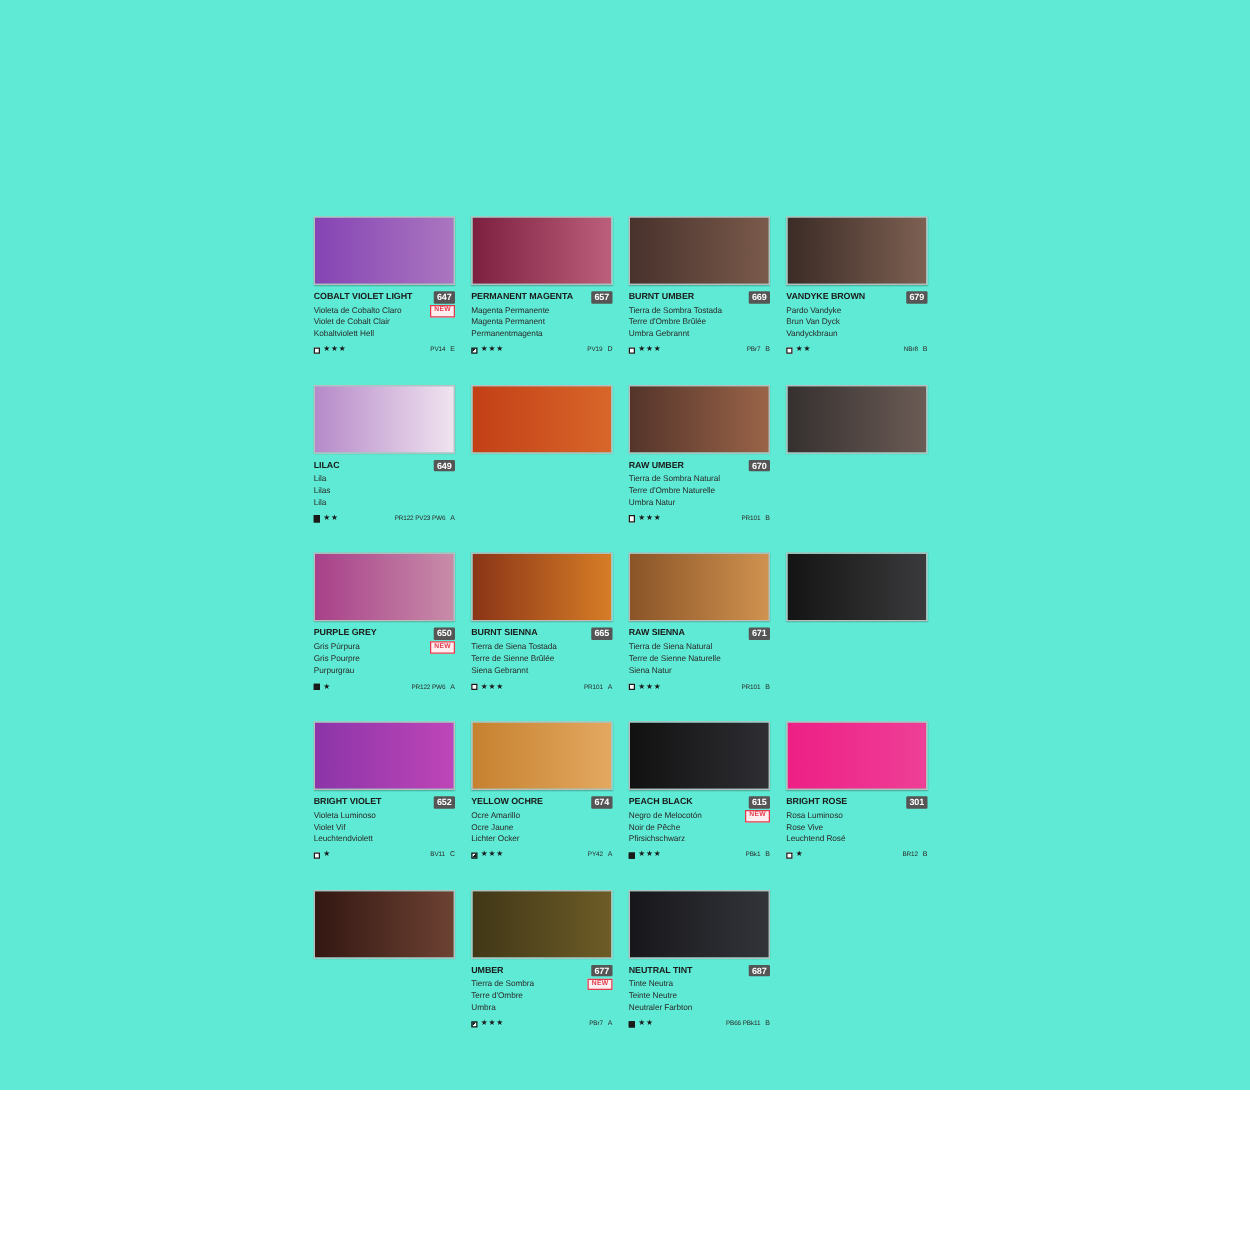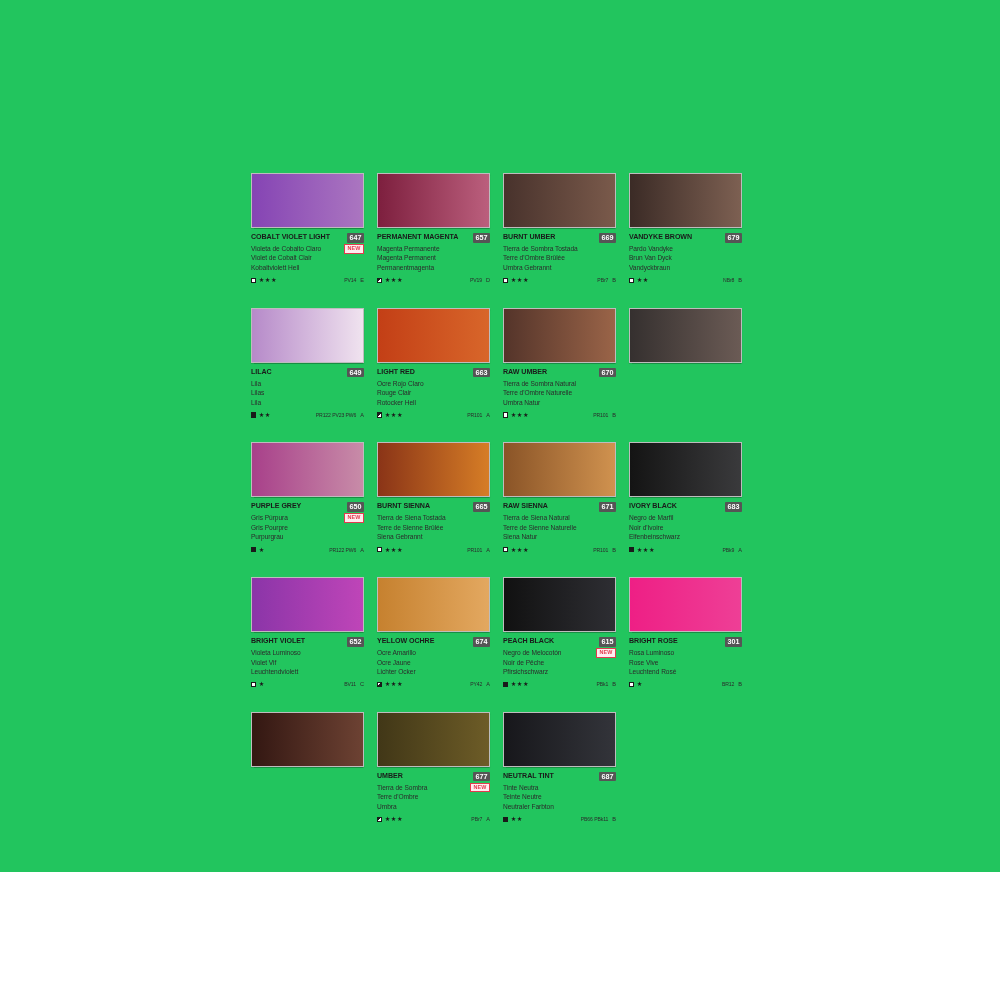--- a/index.html
+++ b/index.html
@@ -5,21 +5,21 @@
   * { margin:0; padding:0; box-sizing:border-box; }
   html, body {
     width:1000px; height:1000px;
     background:#ffffff;
     font-family:"Liberation Sans", sans-serif;
     overflow:hidden;
   }
   #chart-sheet {
     position:relative;
     width:1000px; height:872px;
-    background:#22c55e;
+    background:#5eead4;
   }
   #swatch-grid {
     position:absolute;
     left:251px;
     top:173px;
     width:500px;
     display:grid;
     grid-template-columns:repeat(4, 126px);
     column-gap:0px;
     row-gap:23px;
@@ -257,41 +257,20 @@
             </div>
             <div class="meta-right">
               <span class="pigment">PR122 PV23 PW6</span>
               <span class="series">A</span>
             </div>
           </div>
         </div>
       </div>
       <div class="swatch-card">
         <div class="swatch-chip" style="background: linear-gradient(to right, rgb(195, 63, 22) 0%, rgb(216, 102, 42) 100%);"></div>
-        <div class="card-body">
-          <div class="title-row">
-            <div class="color-name">LIGHT RED</div>
-            <div class="code-badge">663</div>
-          </div>
-          <div class="name-block">
-            <div class="alt-name">Ocre Rojo Claro</div>
-            <div class="alt-name">Rouge Clair</div>
-            <div class="alt-name">Rotocker Hell</div>
-          </div>
-          <div class="meta-row">
-            <div class="meta-left">
-              <span class="trans-icon semi"></span>
-              <span class="stars">★★★</span>
-            </div>
-            <div class="meta-right">
-              <span class="pigment">PR101</span>
-              <span class="series">A</span>
-            </div>
-          </div>
-        </div>
       </div>
       <div class="swatch-card">
         <div class="swatch-chip" style="background: linear-gradient(to right, rgb(84, 52, 42) 0%, rgb(154, 100, 72) 100%);"></div>
         <div class="card-body">
           <div class="title-row">
             <div class="color-name">RAW UMBER</div>
             <div class="code-badge">670</div>
           </div>
           <div class="name-block">
             <div class="alt-name">Tierra de Sombra Natural</div>
@@ -381,41 +360,20 @@
             </div>
             <div class="meta-right">
               <span class="pigment">PR101</span>
               <span class="series">B</span>
             </div>
           </div>
         </div>
       </div>
       <div class="swatch-card">
         <div class="swatch-chip" style="background: linear-gradient(to right, rgb(20, 20, 20) 0%, rgb(58, 58, 60) 100%);"></div>
-        <div class="card-body">
-          <div class="title-row">
-            <div class="color-name">IVORY BLACK</div>
-            <div class="code-badge">683</div>
-          </div>
-          <div class="name-block">
-            <div class="alt-name">Negro de Marfil</div>
-            <div class="alt-name">Noir d'Ivoire</div>
-            <div class="alt-name">Elfenbeinschwarz</div>
-          </div>
-          <div class="meta-row">
-            <div class="meta-left">
-              <span class="trans-icon opaque"></span>
-              <span class="stars">★★★</span>
-            </div>
-            <div class="meta-right">
-              <span class="pigment">PBk9</span>
-              <span class="series">A</span>
-            </div>
-          </div>
-        </div>
       </div>
       <div class="swatch-card">
         <div class="swatch-chip" style="background: linear-gradient(to right, rgb(139, 53, 168) 0%, rgb(191, 69, 184) 100%);"></div>
         <div class="card-body">
           <div class="title-row">
             <div class="color-name">BRIGHT VIOLET</div>
             <div class="code-badge">652</div>
           </div>
           <div class="name-block">
             <div class="alt-name">Violeta Luminoso</div>

